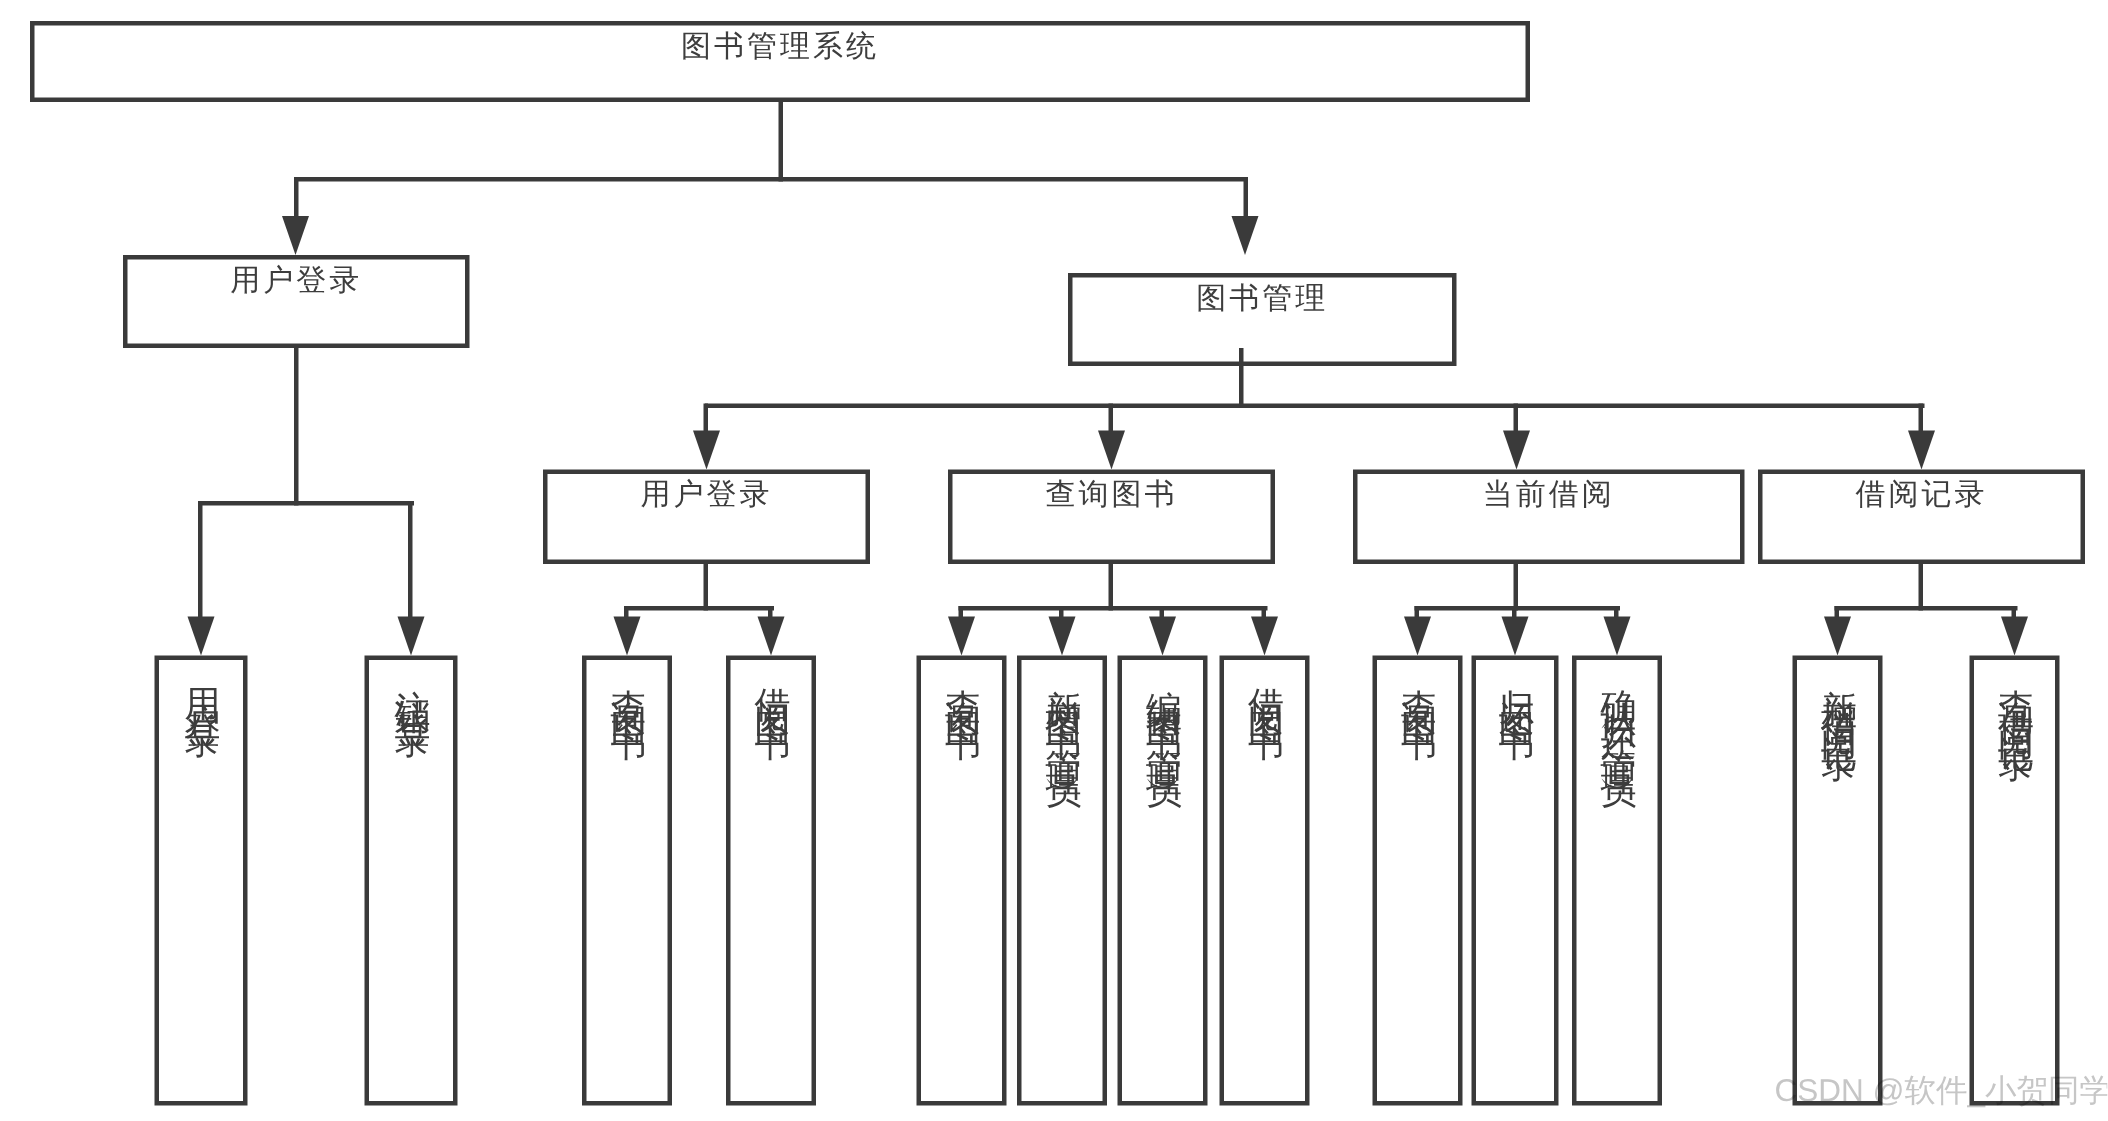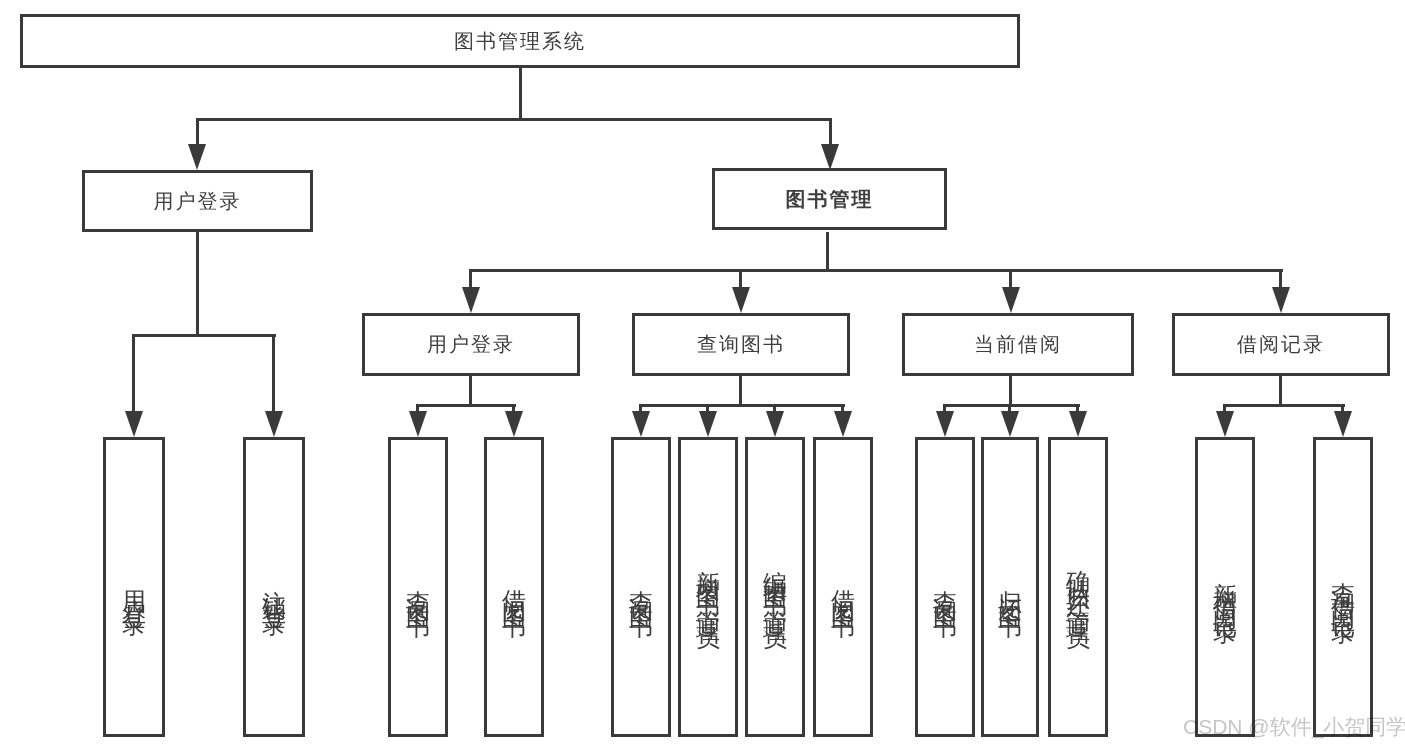--- a/index.html
+++ b/index.html
@@ -18,21 +18,20 @@
     width: 1405px; height: 747px;
     background: var(--color-background);
     overflow: hidden;
   }
   .box {
     position: absolute;
     box-sizing: border-box;
     border: 3px solid var(--color-line);
     background: #ffffff;
     display: flex;
-    align-items: center;
     justify-content: center;
     color: var(--color-text);
   }
   .hbox .label {
     font-size: 20px;
     letter-spacing: 2px;
     white-space: nowrap;
   }
   .vbox { top: 437px; height: 300px; }
   .vbox .label {
@@ -75,21 +74,21 @@
   <div class="line" style="left:519px; top:68px; width:3px; height:53px;"></div>
   <div class="line" style="left:196px; top:118px; width:636px; height:3px;"></div>
   <div class="line" style="left:196px; top:118px; width:3px; height:28px;"></div>
   <div class="arrow" style="left:188px; top:144px;"></div>
   <div class="line" style="left:829px; top:118px; width:3px; height:28px;"></div>
   <div class="arrow" style="left:821px; top:144px;"></div>
 
   <div class="box hbox" style="left:82px; top:170px; width:231px; height:62px;">
     <span class="label">用户登录</span>
   </div>
-  <div class="box hbox" style="left:712px; top:168px; width:235px; height:62px;font-weight:bold;">
+  <div class="box hbox" style="left:712px; top:182px; width:259px; height:62px;">
     <span class="label">图书管理</span>
   </div>
 
   <div class="line" style="left:196px; top:232px; width:3px; height:105px;"></div>
   <div class="line" style="left:132px; top:334px; width:144px; height:3px;"></div>
   <div class="line" style="left:132px; top:334px; width:3px; height:78px;"></div>
   <div class="arrow" style="left:125px; top:411px;"></div>
   <div class="line" style="left:272px; top:334px; width:3px; height:78px;"></div>
   <div class="arrow" style="left:265px; top:411px;"></div>
 
@@ -103,21 +102,21 @@
   <div class="arrow" style="left:1002px; top:287px;"></div>
   <div class="line" style="left:1279px; top:269px; width:3px; height:20px;"></div>
   <div class="arrow" style="left:1272px; top:287px;"></div>
 
   <div class="box hbox" style="left:362px; top:313px; width:218px; height:63px;">
     <span class="label">用户登录</span>
   </div>
   <div class="box hbox" style="left:632px; top:313px; width:218px; height:63px;">
     <span class="label">查询图书</span>
   </div>
-  <div class="box hbox" style="left:902px; top:313px; width:232px; height:63px;">
+  <div class="box hbox" style="left:902px; top:313px; width:261px; height:63px;">
     <span class="label">当前借阅</span>
   </div>
   <div class="box hbox" style="left:1172px; top:313px; width:218px; height:63px;">
     <span class="label">借阅记录</span>
   </div>
 
   <div class="line" style="left:469px; top:376px; width:3px; height:31px;"></div>
   <div class="line" style="left:416px; top:404px; width:100px; height:3px;"></div>
   <div class="line" style="left:416px; top:404px; width:3px; height:10px;"></div>
   <div class="arrow" style="left:409px; top:411px;"></div>

